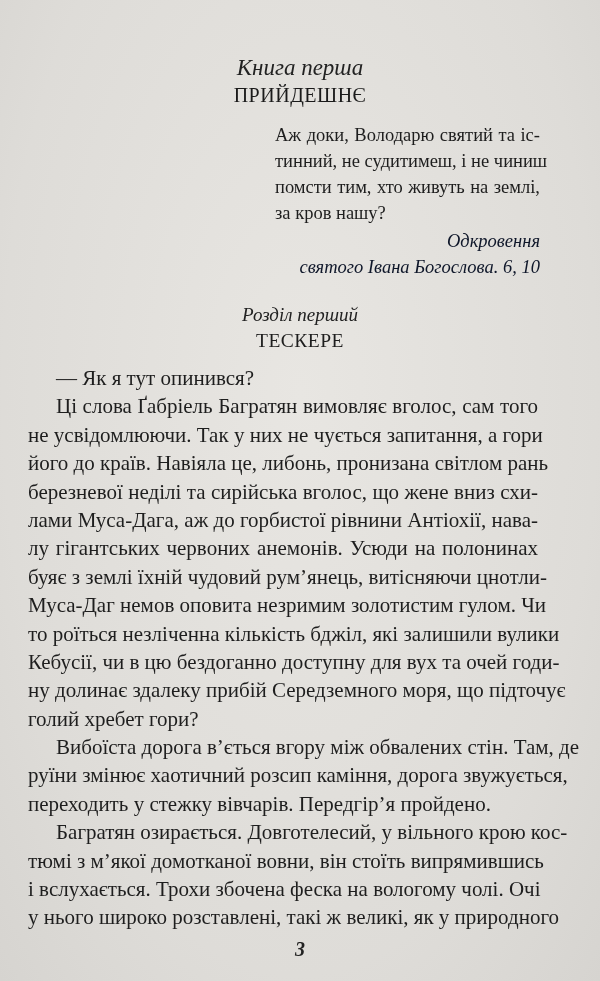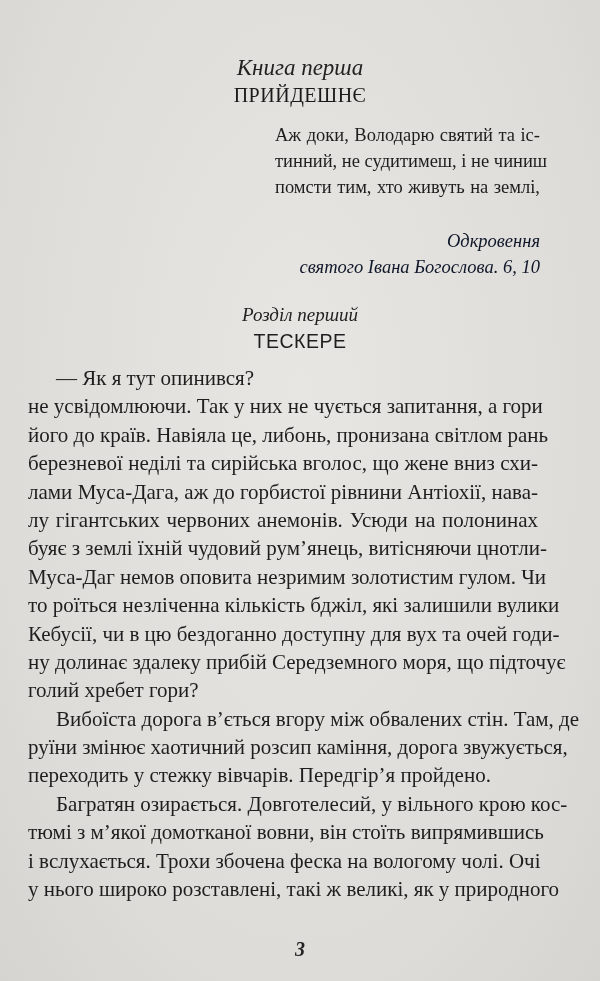--- a/index.html
+++ b/index.html
@@ -88,21 +88,21 @@
       font-style: italic;
       font-size: 19px;
       color: #222;
     }
     .chapter-title {
       position: absolute;
       top: 330px;
       left: 0;
       width: 600px;
       text-align: center;
-      font-family: Liberation Sans, sans-serif;
+      font-family: Liberation Serif, serif;
       font-size: 19.5px;
       letter-spacing: 0.5px;
       color: #1e1e1e;
     }
     .body-text {
       position: absolute;
       top: 364px;
       left: 28px;
       width: 510px;
       font-family: "Liberation Serif", serif;
@@ -140,31 +140,33 @@
 <body>
 
 <div class="page">
   <div class="book-label">Книга перша</div>
   <div class="book-title">ПРИЙДЕШНЄ</div>
 
   <div class="epigraph">
     <span class="line">Аж доки, Володарю святий та іс-</span>
     <span class="line">тинний, не судитимеш, і не чиниш</span>
     <span class="line">помсти тим, хто живуть на землі,</span>
+    <span class="line last">за кров нашу?</span>
   </div>
   <div class="epigraph-source">
     <div>Одкровення</div>
     <div>святого Івана Богослова. 6, 10</div>
   </div>
 
   <div class="chapter-label">Розділ перший</div>
   <div class="chapter-title">ТЕСКЕРЕ</div>
 
   <div class="body-text" id="body-text">
       <span class="line indent end">— Як я тут опинився?</span>
+      <span class="line indent">Ці слова Ґабріель Багратян вимовляє вголос, сам того</span>
       <span class="line">не усвідомлюючи. Так у них не чується запитання, а гори</span>
       <span class="line">його до країв. Навіяла це, либонь, пронизана світлом рань</span>
       <span class="line">березневої неділі та сирійська вголос, що жене вниз схи-</span>
       <span class="line">лами Муса-Дага, аж до горбистої рівнини Антіохії, нава-</span>
       <span class="line">лу гігантських червоних анемонів. Усюди на полонинах</span>
       <span class="line">буяє з землі їхній чудовий рум’янець, витісняючи цнотли-</span>
       <span class="line">Муса-Даг немов оповита незримим золотистим гулом. Чи</span>
       <span class="line">то роїться незліченна кількість бджіл, які залишили вулики</span>
       <span class="line">Кебусії, чи в цю бездоганно доступну для вух та очей годи-</span>
       <span class="line">ну долинає здалеку прибій Середземного моря, що підточує</span>

